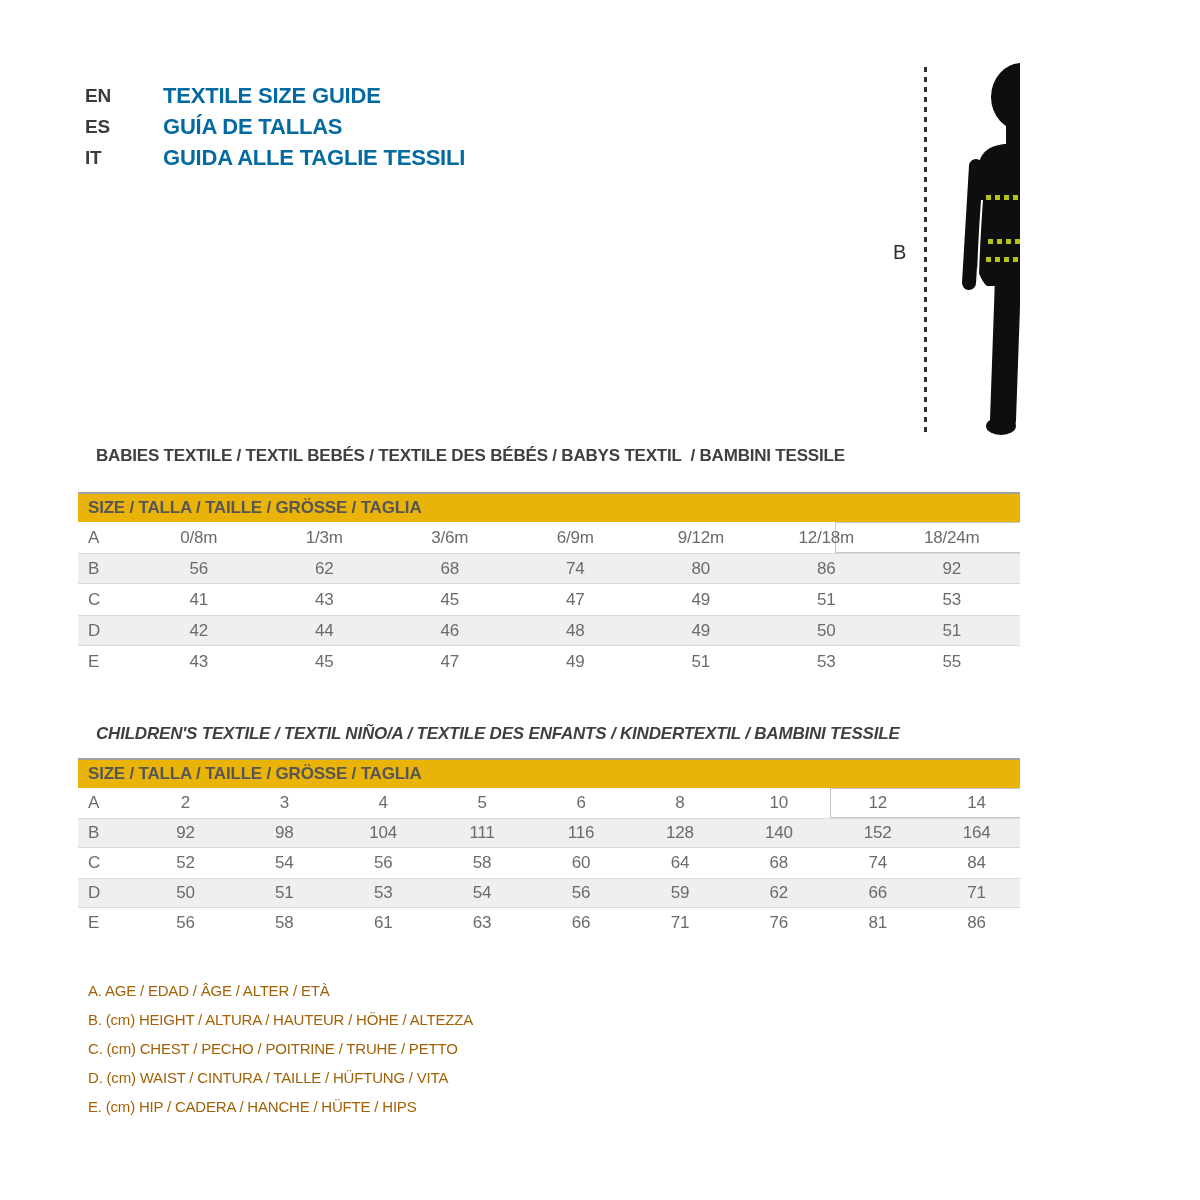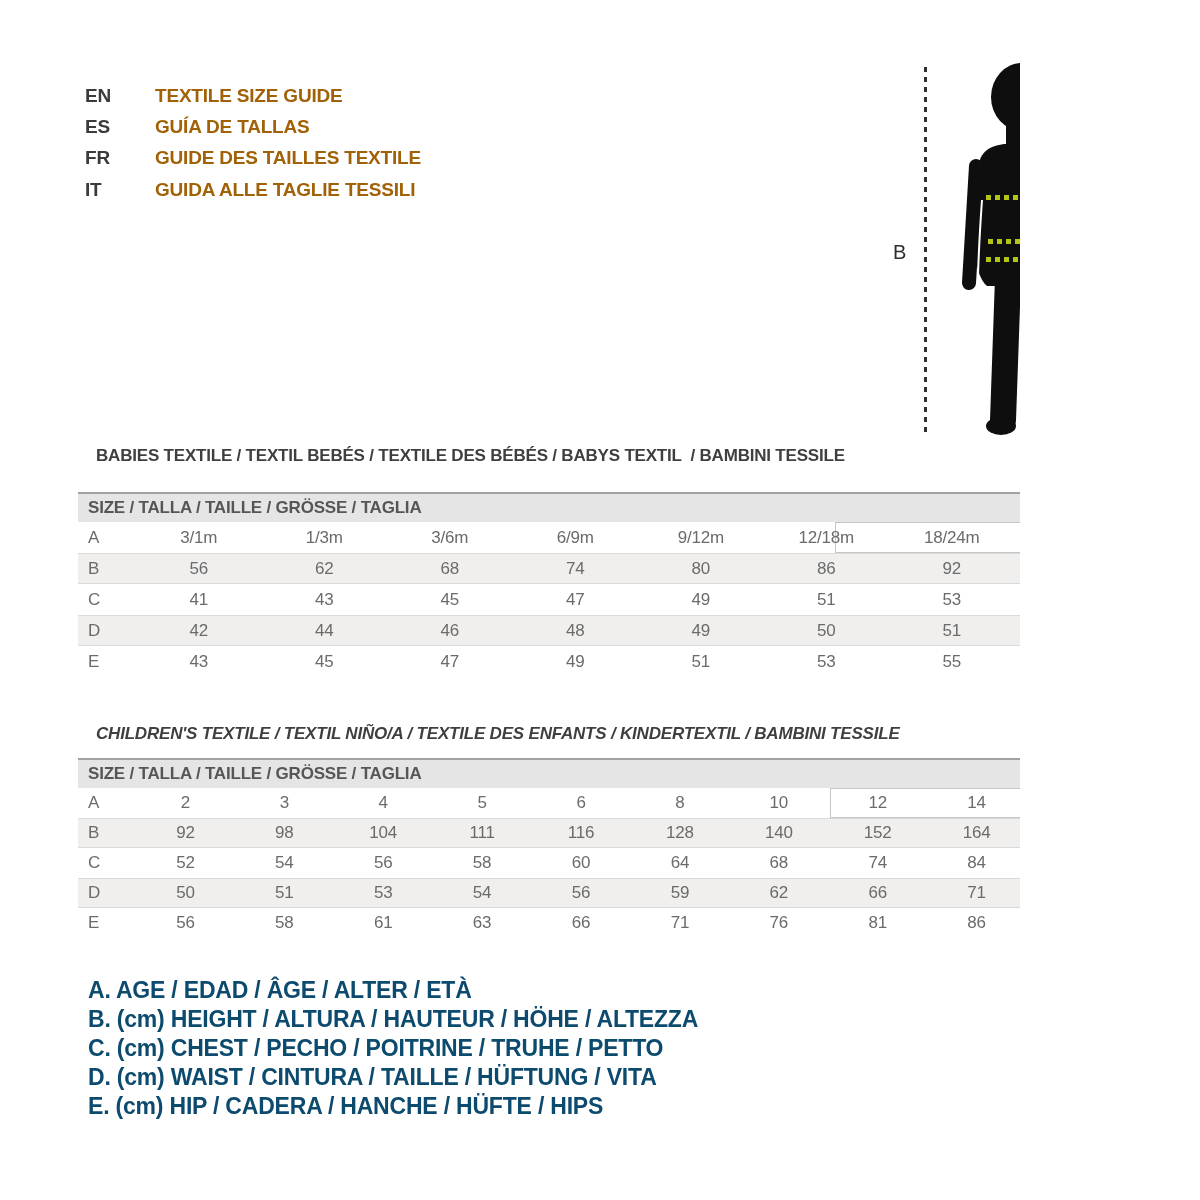--- a/index.html
+++ b/index.html
@@ -4,61 +4,57 @@
 <style>
   html,body{margin:0;padding:0;background:#fff;}
   .canvas{
     position:relative;width:1020px;height:1200px;background:#ffffff;
     font-family:"Liberation Sans", sans-serif;color:#3d3d3d;overflow:hidden;
   }
   
   .lang-block{position:absolute;left:85px;top:80px;}
   .lang-row{display:flex;height:31.4px;align-items:center;}
   .lang-code{width:70px;font-size:19px;font-weight:bold;letter-spacing:-0.2px;color:#3b3b3b;}
-  .lang-title{font-size:19px;font-weight:bold;letter-spacing:-0.2px;color:#a16207;white-space:pre;}
+  .lang-title{font-size:22px;font-weight:bold;letter-spacing:-0.2px;color:#0369a1;white-space:pre;margin-left:8px;}
   
   .fig-svg{position:absolute;left:950px;top:50px;width:145px;height:390px;}
   .dotline{position:absolute;}
   .dots-green{height:5px;background:repeating-linear-gradient(90deg,#b3c318 0 5px,transparent 5px 9px);}
   .dots-black{height:4px;background:repeating-linear-gradient(90deg,#2f2f2f 0 4px,transparent 4px 9px);}
   .vdots-black{width:3px;background:repeating-linear-gradient(180deg,#2f2f2f 0 5px,transparent 5px 10px);}
   .fig-label{position:absolute;font-size:20px;color:#2d2d2d;letter-spacing:-0.2px;line-height:22px;}
   
   .sec-heading{position:absolute;font-size:17px;font-weight:bold;letter-spacing:-0.2px;color:#3f3f3f;white-space:pre;margin-left:8px;}
-  .size-bar{position:absolute;box-sizing:border-box;height:30px;background:#e5e5e5;border-top:2px solid #a2a19f;
+  .size-bar{position:absolute;box-sizing:border-box;height:30px;background:#eab308;border-top:2px solid #a2a19f;
             font-size:17px;font-weight:bold;letter-spacing:-0.2px;color:#565656;line-height:27px;padding-left:10px;}
   .table-rows{position:absolute;}
   .trow{display:flex;align-items:center;}
   .babies .trow{height:31px;}
   .children .trow{height:30px;}
   .trow.shaded{background:#f0efee;border-top:1px solid #dadada;border-bottom:1px solid #dadada;box-sizing:border-box;}
   .tlabel{width:58px;padding-left:10px;box-sizing:border-box;font-size:17px;color:#6b6b6b;letter-spacing:-0.2px;}
   .tcell{flex:1;text-align:center;font-size:17px;color:#6b6b6b;letter-spacing:-0.2px;}
   .hl-box{position:absolute;background:#ffffff;border:1px solid #c6c6c6;box-sizing:border-box;}
   
   .legend{position:absolute;left:88px;top:976px;}
-  .legend-line{height:29px;font-size:23px;font-weight:bold;letter-spacing:-0.2px;color:#0c4a6e;display:flex;align-items:center;}
+  .legend-line{height:29px;font-size:15px;font-weight:normal;letter-spacing:-0.2px;color:#a16207;display:flex;align-items:center;}
 </style>
 </head>
 <body>
 
 <div class="canvas">
 
   <div class="lang-block">
     <div class="lang-row">
       <span class="lang-code">EN</span>
       <span class="lang-title">TEXTILE SIZE GUIDE</span>
     </div>
     <div class="lang-row">
       <span class="lang-code">ES</span>
       <span class="lang-title">GUÍA DE TALLAS</span>
-    </div>
-    <div class="lang-row">
-      <span class="lang-code">FR</span>
-      <span class="lang-title">GUIDE DES TAILLES TEXTILE</span>
     </div>
     <div class="lang-row">
       <span class="lang-code">IT</span>
       <span class="lang-title">GUIDA ALLE TAGLIE TESSILI</span>
     </div>
   </div>
 
   <svg class="fig-svg" viewBox="0 0 145 390" aria-hidden="true">
     <g fill="#0e0e0e" stroke="none">
       <ellipse cx="72" cy="47" rx="31" ry="34"></ellipse>
@@ -89,21 +85,21 @@
   <div class="fig-label" style="left:1121px;top:249px;">E</div>
 
   <div class="hl-box" style="left:835px;top:522px;width:305px;height:31px;"></div>
   <div class="hl-box" style="left:830px;top:788px;width:196px;height:30px;"></div>
 
   <div class="sec-heading" style="left:88px;top:446px;">BABIES TEXTILE / TEXTIL BEBÉS / TEXTILE DES BÉBÉS / BABYS TEXTIL  / BAMBINI TESSILE</div>
   <div class="size-bar" style="left:78px;top:492px;width:1062px;">SIZE / TALLA / TAILLE / GRÖSSE / TAGLIA</div>
   <div class="table-rows babies" style="left:78px;top:522px;width:1062px;">
       <div class="trow">
         <span class="tlabel">A</span>
-        <span class="tcell">3/1m</span>
+        <span class="tcell">0/8m</span>
         <span class="tcell">1/3m</span>
         <span class="tcell">3/6m</span>
         <span class="tcell">6/9m</span>
         <span class="tcell">9/12m</span>
         <span class="tcell">12/18m</span>
         <span class="tcell">18/24m</span>
         <span class="tcell">24/19m</span>
       </div>
       <div class="trow shaded">
         <span class="tlabel">B</span>

